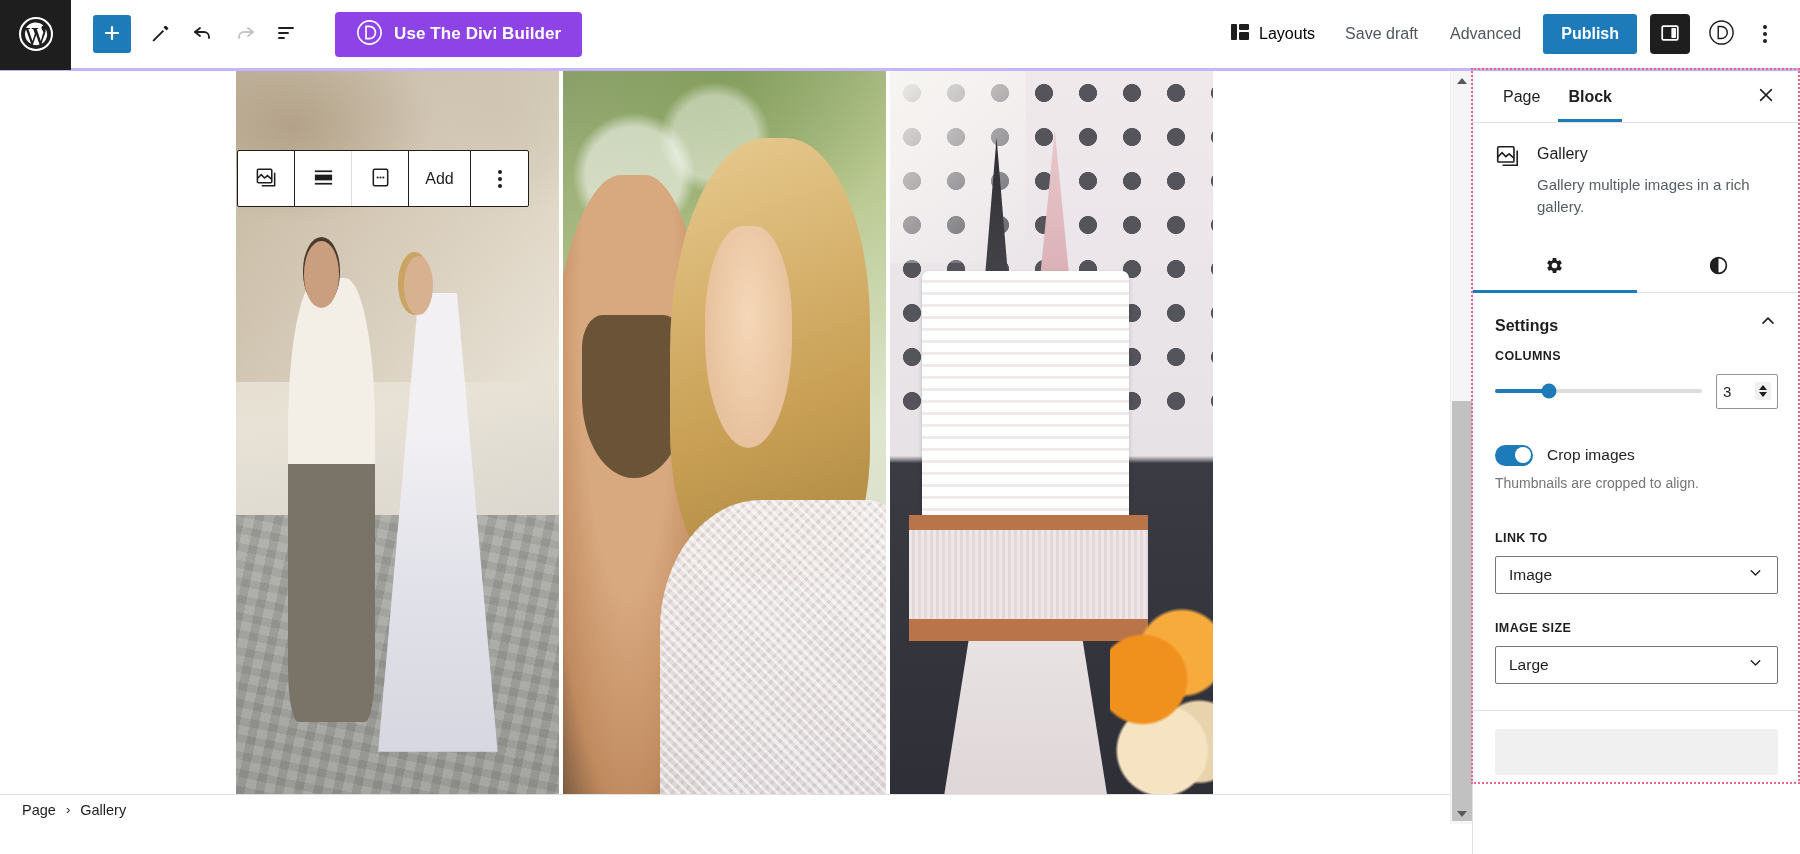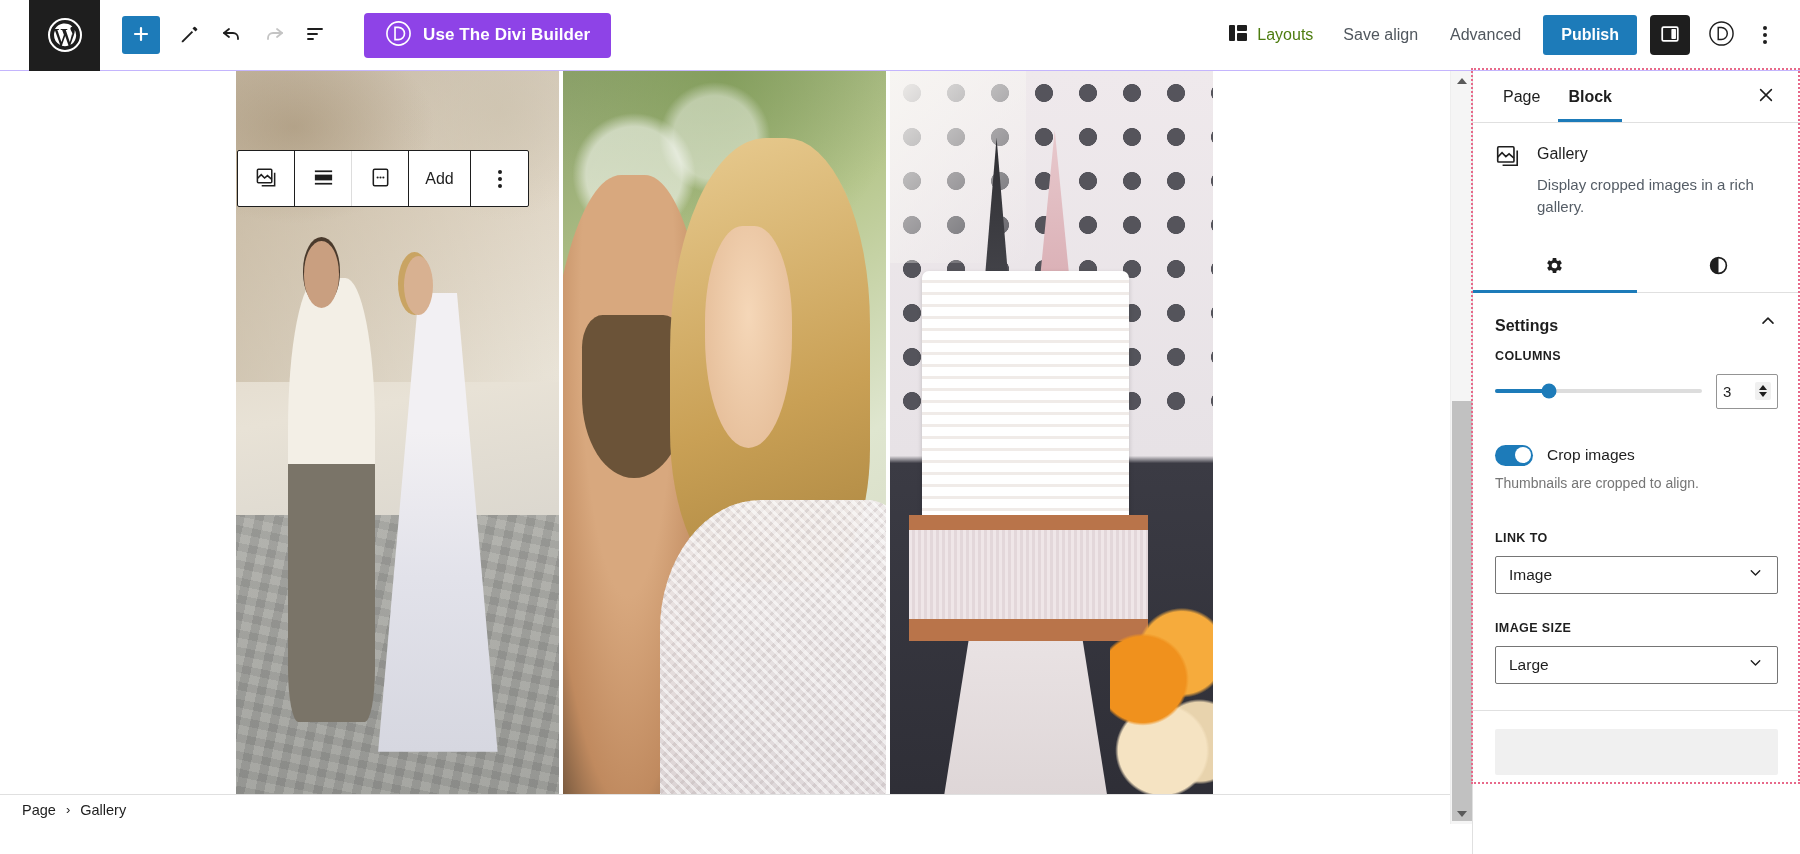--- a/index.html
+++ b/index.html
@@ -9,22 +9,22 @@
     font-family: "Liberation Sans", sans-serif;
     background: #ffffff;
     color: #1e1e1e;
   }
 
   
   .topbar {
     position: absolute; top: 0; left: 0;
     width: 1800px; height: 71px;
     background: #ffffff;
-    border-bottom: 1px solid #c4b5fd;
-    display: flex; align-items: center; padding-left: 29px;
+    border-bottom: 3px solid #c4b5fd;
+    display: flex; align-items: center;
   }
   .wp-logo {
     width: 71px; height: 71px;
     background: #1e1e1e;
     display: flex; align-items: center; justify-content: center;
     flex: 0 0 71px;
   }
   .wp-logo svg { display: block; }
 
   .tb-left { display: flex; align-items: center; gap: 0; padding-left: 22px; }
@@ -57,21 +57,21 @@
     margin-left: auto;
     display: flex; align-items: center;
     padding-right: 16px;
     gap: 0;
   }
   .layouts-btn {
     display: flex; align-items: center; gap: 9px;
     padding: 0 14px; height: 42px; cursor: pointer;
     background: transparent; border: none;
   }
-  .layouts-btn span { font-size: 16px; color: #4d7c0f; }
+  .layouts-btn span { font-size: 16px; color: #000000; }
   .link-btn {
     background: transparent; border: none; cursor: pointer;
     font-size: 16px; color: #50575e;
     padding: 0 16px; height: 42px;
   }
   .publish-btn {
     background: #1d7bb9; color: #fff;
     border: none; border-radius: 3px; cursor: pointer;
     font-size: 16px; font-weight: bold;
     padding: 0 18px; height: 40px;
@@ -533,21 +533,21 @@
     <button class="layouts-btn">
       <span>
         <svg width="20" height="20" viewBox="0 0 20 20" fill="#1e1e1e">
           <rect x="1" y="2" width="6" height="16" rx="1"></rect>
           <rect x="9" y="2" width="10" height="6" rx="1"></rect>
           <rect x="9" y="10" width="10" height="8" rx="1"></rect>
         </svg>
       </span>
       <span>Layouts</span>
     </button>
-    <button class="link-btn">Save align</button>
+    <button class="link-btn">Save draft</button>
     <button class="link-btn">Advanced</button>
     <button class="publish-btn">Publish</button>
     <button class="sq-btn">
       <span>
         <svg width="22" height="22" viewBox="0 0 24 24" fill="none" stroke="#fff" stroke-width="1.9">
           <rect x="3.5" y="4.5" width="17" height="15" rx="1.5"></rect>
           <rect x="13.5" y="6.5" width="5" height="11" rx="0.8" fill="#fff" stroke="none"></rect>
         </svg>
       </span>
     </button>
@@ -682,21 +682,21 @@
   <div class="sb-blockcard">
     <span>
       <svg width="26" height="26" viewBox="0 0 24 24" fill="none" stroke="#1e1e1e" stroke-width="1.5">
         <rect x="2.5" y="3.5" width="15" height="14" rx="1"></rect>
         <path d="M2.5 13l4-4 3.5 3.5 3-2.5 4.5 4"></path>
         <path d="M20.5 7v13.5H7"></path>
       </svg>
     </span>
     <div class="bc-text">
       <div class="bc-title">Gallery</div>
-      <div class="bc-desc">Display cropped images in a rich gallery.</div>
+      <div class="bc-desc">Gallery multiple images in a rich gallery.</div>
     </div>
   </div>
 
   <div class="sb-icontabs">
     <button class="ict active">
       <span>
         <svg width="21" height="21" viewBox="0 0 24 24" fill="#1e1e1e">
           <path d="M19.4 13a7.6 7.6 0 0 0 0-2l2-1.6-2-3.4-2.4 1a7.6 7.6 0 0 0-1.7-1L15 3.4h-4l-.3 2.6a7.6 7.6 0 0 0-1.7 1l-2.4-1-2 3.4L6.6 11a7.6 7.6 0 0 0 0 2l-2 1.6 2 3.4 2.4-1a7.6 7.6 0 0 0 1.7 1l.3 2.6h4l.3-2.6a7.6 7.6 0 0 0 1.7-1l2.4 1 2-3.4-2-1.6zM13 15.2a3.2 3.2 0 1 1 0-6.4 3.2 3.2 0 0 1 0 6.4z" transform="translate(-1,0)"></path>
         </svg>
       </span>

